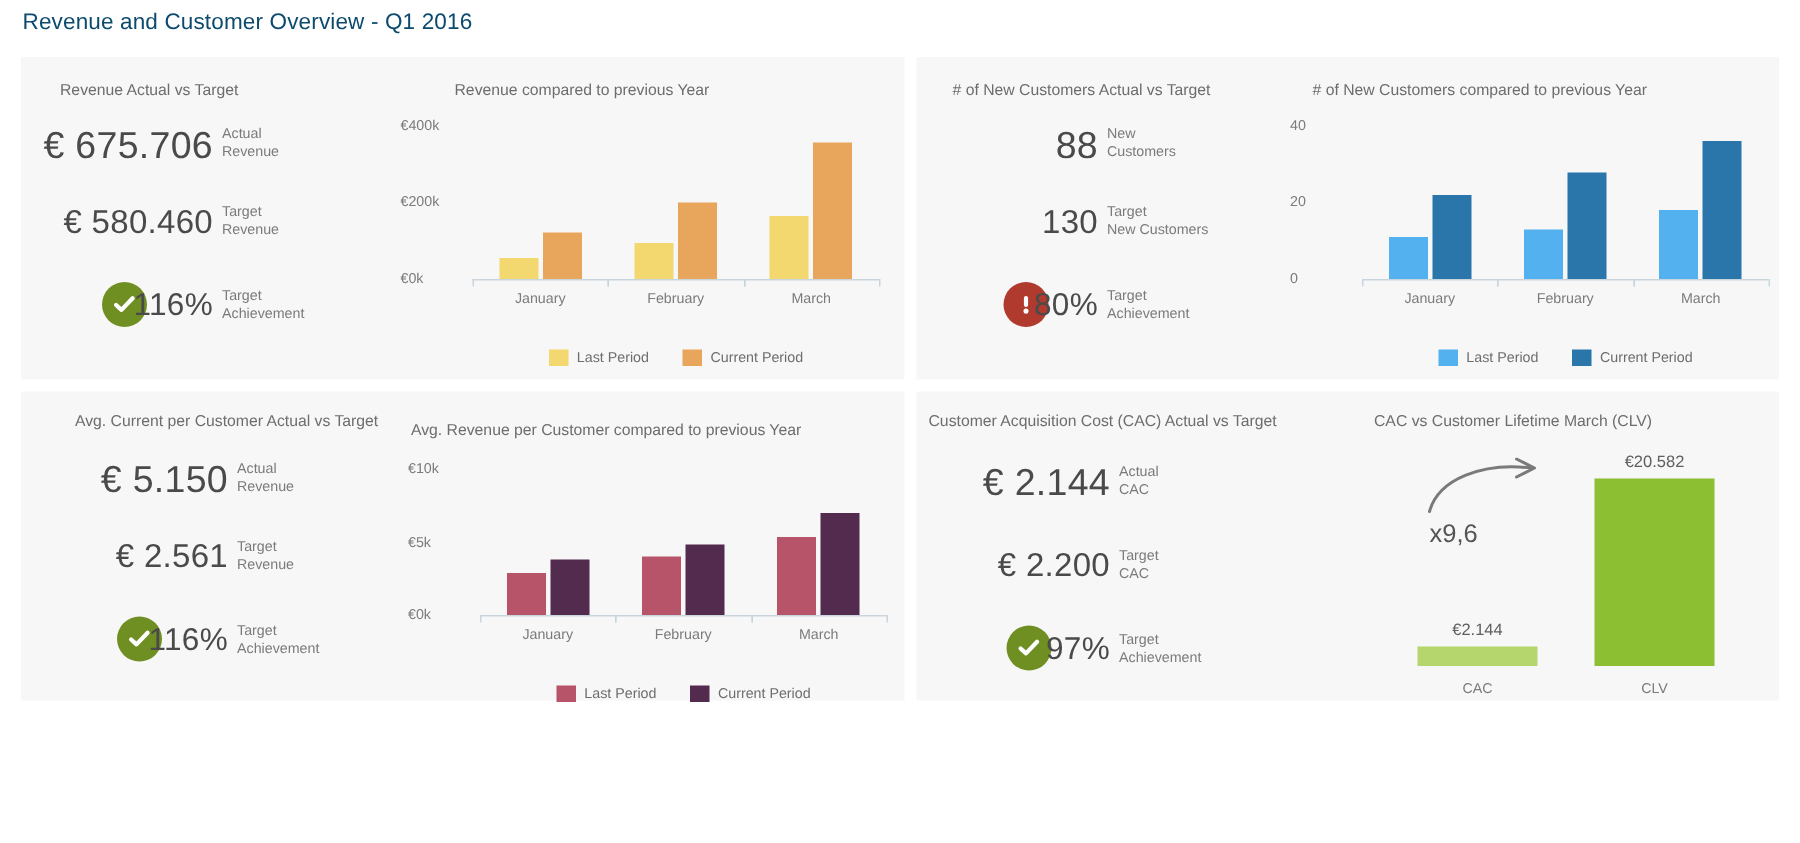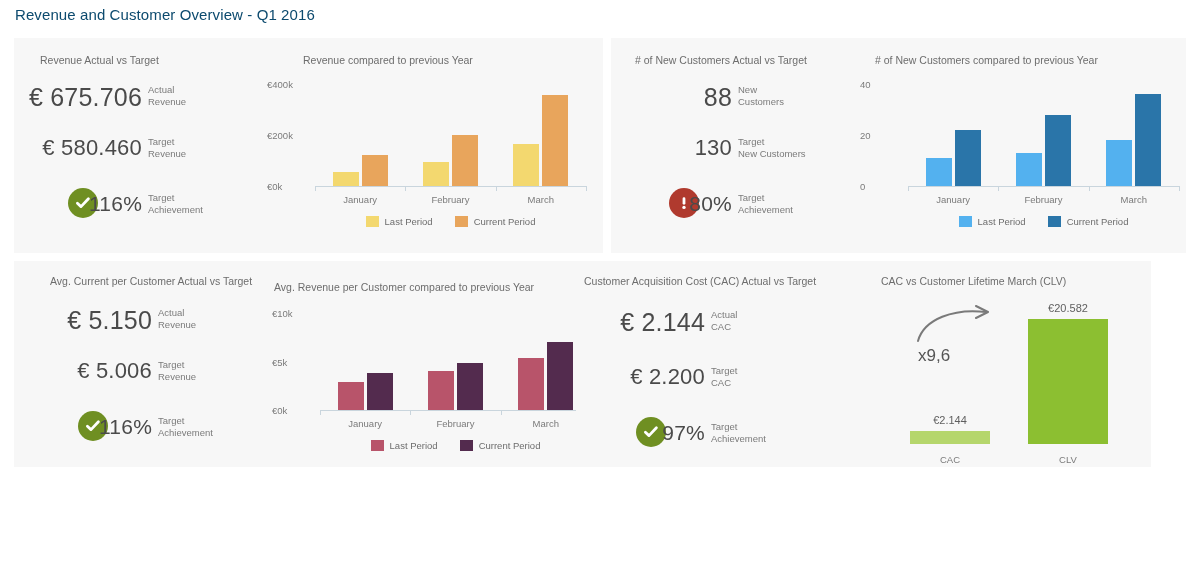--- a/index.html
+++ b/index.html
@@ -15,21 +15,21 @@
     font-size:15px;color:#0c4a6e;letter-spacing:.1px;white-space:nowrap;
   }
 
   
   .panel{
     position:absolute;background:#f7f7f7;box-sizing:border-box;
   }
   #panel-revenue   {left:14px;  top:38px;  width:589px; height:215px;}
   #panel-customers {left:611px; top:38px;  width:575px; height:215px;}
   #panel-arpc      {left:14px;  top:261px; width:589px; height:206px;}
-  #panel-cac       {left:576px; top:261px; width:575px; height:206px;}
+  #panel-cac       {left:611px; top:261px; width:575px; height:206px;}
 
   .panel-title{
     position:absolute;font-size:10.5px;color:#6d6d6d;white-space:nowrap;
   }
 
   
   .kpi-col{position:absolute;}
   .kpi-row{position:relative;height:44px;}
   .kpi-value{
     position:absolute;right:124px;top:0;
@@ -58,21 +58,21 @@
     text-align:left;transform:translateY(-50%);
   }
   .axis-line{position:absolute;background:#c9d5dd;height:1px;}
   .axis-tick{position:absolute;background:#c9d5dd;width:1px;height:5px;}
   .bar{position:absolute;bottom:0;}
   .xlabel{
     position:absolute;font-size:9.5px;color:#7b7b7b;text-align:center;
     white-space:nowrap;
   }
   .legend{position:absolute;display:flex;align-items:center;gap:8px;}
-  .legend-item{display:flex;align-items:center;gap:6px;}
+  .legend-item{display:flex;align-items:center;gap:6px;margin-top:17px;}
   .legend-swatch{width:13px;height:11px;display:block;}
   .legend-text{font-size:9.5px;color:#6d6d6d;white-space:nowrap;}
   .cc-vlabel{
     position:absolute;font-size:11px;color:#5f5f5f;text-align:center;
     white-space:nowrap;
   }
   .cc-xlabel{
     position:absolute;font-size:9.5px;color:#7b7b7b;text-align:center;
     white-space:nowrap;
   }
@@ -239,21 +239,21 @@
 
       <div class="kpi-row" style="height:52px;">
         <div class="kpi-value big">€ 5.150</div>
         <div class="kpi-label">
           <span>Actual</span><br>
           <span>Revenue</span>
         </div>
       </div>
 
       <div class="kpi-row" style="height:56px;">
-        <div class="kpi-value mid">€ 5.006</div>
+        <div class="kpi-value mid">€ 2.561</div>
         <div class="kpi-label">
           <span>Target</span><br>
           <span>Revenue</span>
         </div>
       </div>
 
       <div class="kpi-row" style="height:44px;">
         <div class="status-icon" style="left:52px;background:#6f8f22;">
           <svg width="18" height="18" viewBox="0 0 18 18" aria-hidden="true">
             <path d="M3.4 9.3 L7 12.6 L14.4 4.8" fill="none" stroke="#ffffff" stroke-width="2.8" stroke-linecap="round" stroke-linejoin="round"></path>

